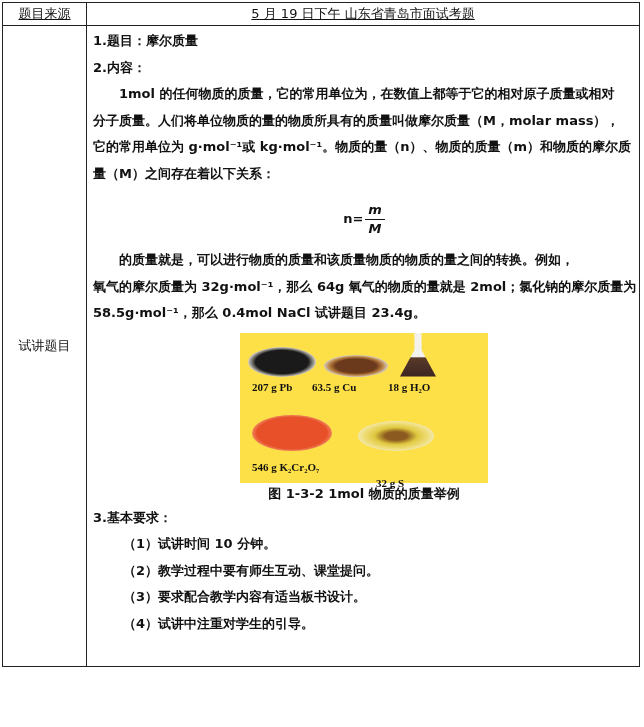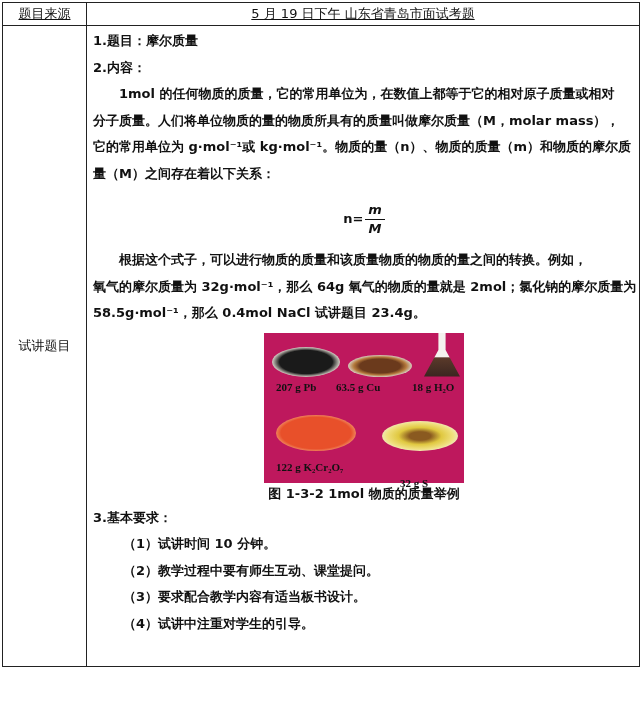--- a/index.html
+++ b/index.html
@@ -10,21 +10,21 @@
   .hdr td { height:22px; vertical-align:middle;text-decoration:underline; }
   .hdr td.ttl { text-align:center; font-family:"DejaVu Sans",sans-serif; font-size:13px; }
   .cell { padding:2px 4px 0 6px; }
   .line { line-height:26.5px; white-space:nowrap; font-size:13px; }
   .indent { text-indent:26px; }
   .ind2 { padding-left:30px; }
   .formula { text-align:center; height:60px; position:relative; }
   .frac { display:inline-block; vertical-align:middle; text-align:center; font-style:italic; margin-left:2px; }
   .frac .num { border-bottom:1px solid #111; padding:0 3px; line-height:18px; }
   .frac .den { line-height:18px; }
-  .fig { position:relative; width:200px; height:150px; margin:6px auto 0 auto; background:#be185d; }
+  .fig { position:relative; width:232px; height:150px; margin:6px auto 0 auto; background:#fde047;padding-left:16px; }
   .plate { position:absolute; border-radius:50%; }
   .flab { position:absolute; font-size:11px; white-space:nowrap; font-family:"Liberation Serif",serif; }
   .caption { text-align:center; font-size:13px; line-height:22px; font-family:"DejaVu Sans",sans-serif; }
   .qcell { padding:2px 4px 0 6px; }
   .qline { line-height:24px; font-size:13px; font-family:"DejaVu Sans",sans-serif; }
 </style>
 </head>
 <body>
 
 <table>
@@ -41,34 +41,34 @@
         <div class="line">2.内容：</div>
         <div class="line indent">1mol 的任何物质的质量，它的常用单位为，在数值上都等于它的相对原子质量或相对</div>
         <div class="line">分子质量。人们将单位物质的量的物质所具有的质量叫做摩尔质量（M，molar mass），</div>
         <div class="line">它的常用单位为 g·mol⁻¹或 kg·mol⁻¹。物质的量（n）、物质的质量（m）和物质的摩尔质</div>
         <div class="line">量（M）之间存在着以下关系：</div>
         <div class="formula">
           <div style="padding-top:14px;">
             <span>n=</span><span class="frac"><div class="num">m</div><div class="den">M</div></span>
           </div>
         </div>
-        <div class="line indent">根据这个式子，可以进行物质的质量和该质量物质的物质的量之间的转换。例如，</div>
+        <div class="line indent">的质量就是，可以进行物质的质量和该质量物质的物质的量之间的转换。例如，</div>
         <div class="line">氧气的摩尔质量为 32g·mol⁻¹，那么 64g 氧气的物质的量就是 2mol；氯化钠的摩尔质量为</div>
         <div class="line">58.5g·mol⁻¹，那么 0.4mol NaCl 试讲题目 23.4g。</div>
 
         <div class="fig">
           <div class="plate" style="left:8px;top:14px;width:68px;height:30px;background:radial-gradient(#1a1a1a 55%,#cfcac0 70%,#efece6 80%);"></div>
           <div class="plate" style="left:84px;top:22px;width:64px;height:22px;background:radial-gradient(#6b3a1c 45%,#b57a3c 58%,#d9d4cc 72%,#efece6 80%);"></div>
           <div style="position:absolute;left:160px;top:0;width:36px;height:44px;background:linear-gradient(#f4f2ee 55%,#5a3a2a 56%,#3a2520 100%);clip-path:polygon(40% 0,60% 0,60% 40%,100% 100%,0 100%,40% 40%);"></div>
           <div class="flab" style="left:12px;top:48px;">207 g Pb</div>
           <div class="flab" style="left:72px;top:48px;">63.5 g Cu</div>
           <div class="flab" style="left:148px;top:48px;">18 g H₂O</div>
           <div class="plate" style="left:12px;top:82px;width:80px;height:36px;background:radial-gradient(#e8502a 62%,#f08a60 72%,#efece6 82%);"></div>
           <div class="plate" style="left:118px;top:88px;width:76px;height:30px;background:radial-gradient(#8a5a20 20%,#e0c840 40%,#f0e080 62%,#efece6 80%);"></div>
-          <div class="flab" style="left:12px;top:128px;">122 g K₂Cr₂O₇</div>
+          <div class="flab" style="left:12px;top:128px;">546 g K₂Cr₂O₇</div>
           <div class="flab" style="left:136px;top:144px;">32 g S</div>
         </div>
         <div class="caption">图 1-3-2    1mol 物质的质量举例</div>
 
         <div class="line">3.基本要求：</div>
         <div class="line ind2">（1）试讲时间 10 分钟。</div>
         <div class="line ind2">（2）教学过程中要有师生互动、课堂提问。</div>
         <div class="line ind2">（3）要求配合教学内容有适当板书设计。</div>
         <div class="line ind2">（4）试讲中注重对学生的引导。</div>
       </div>

